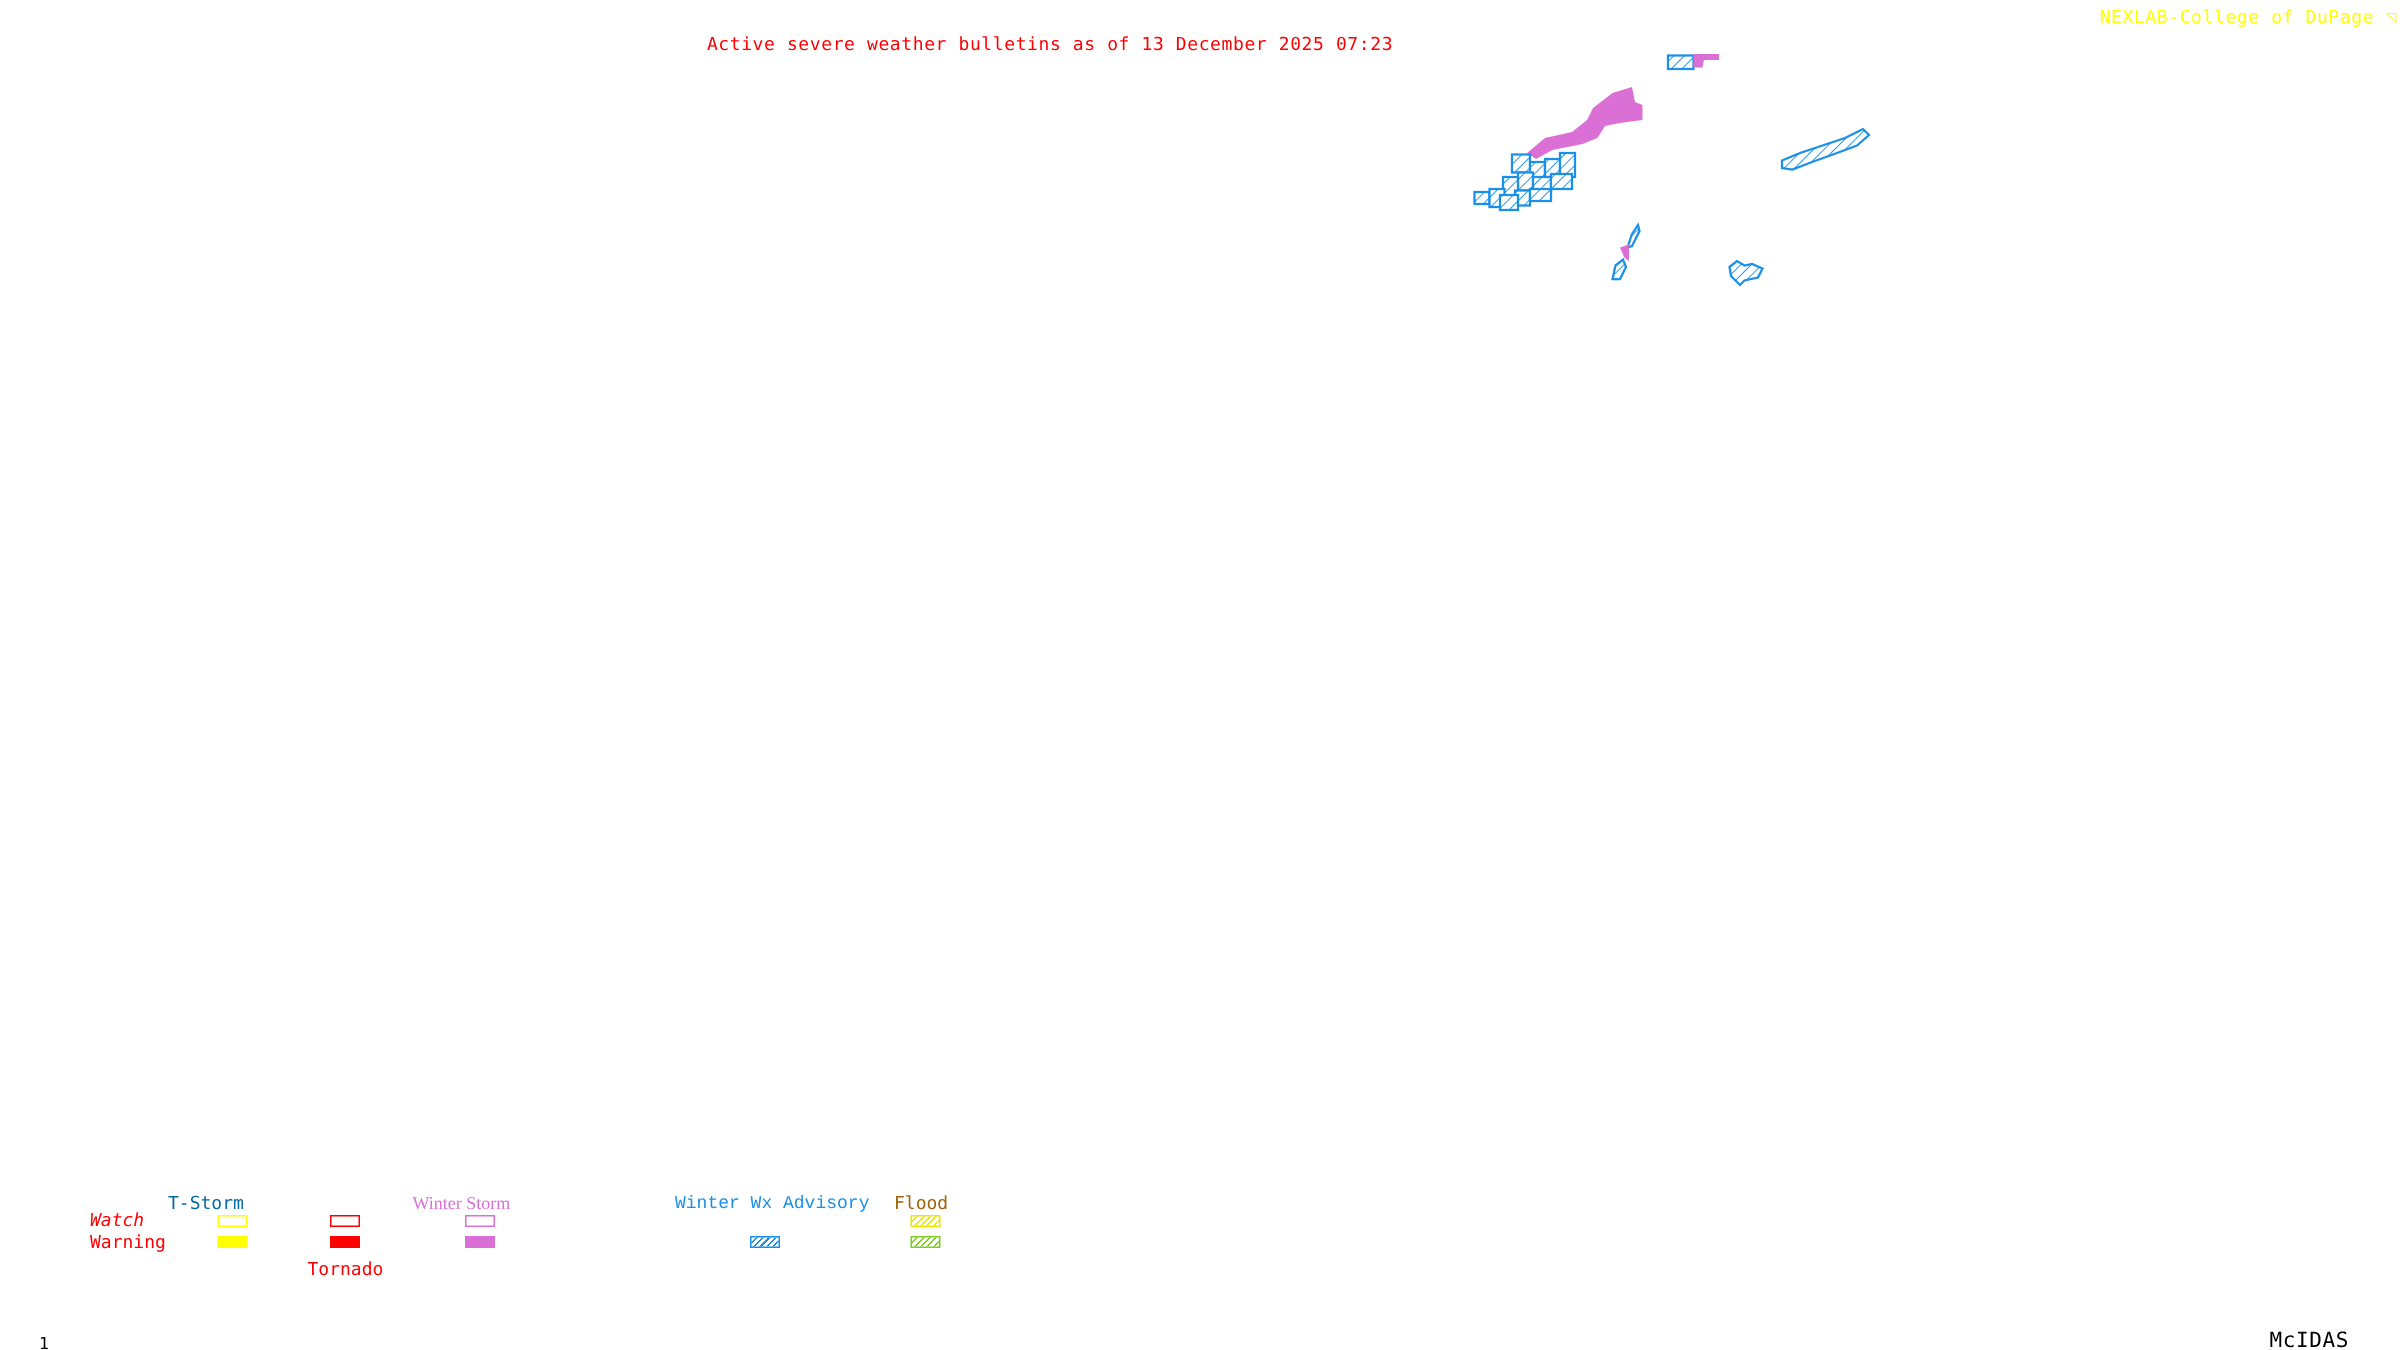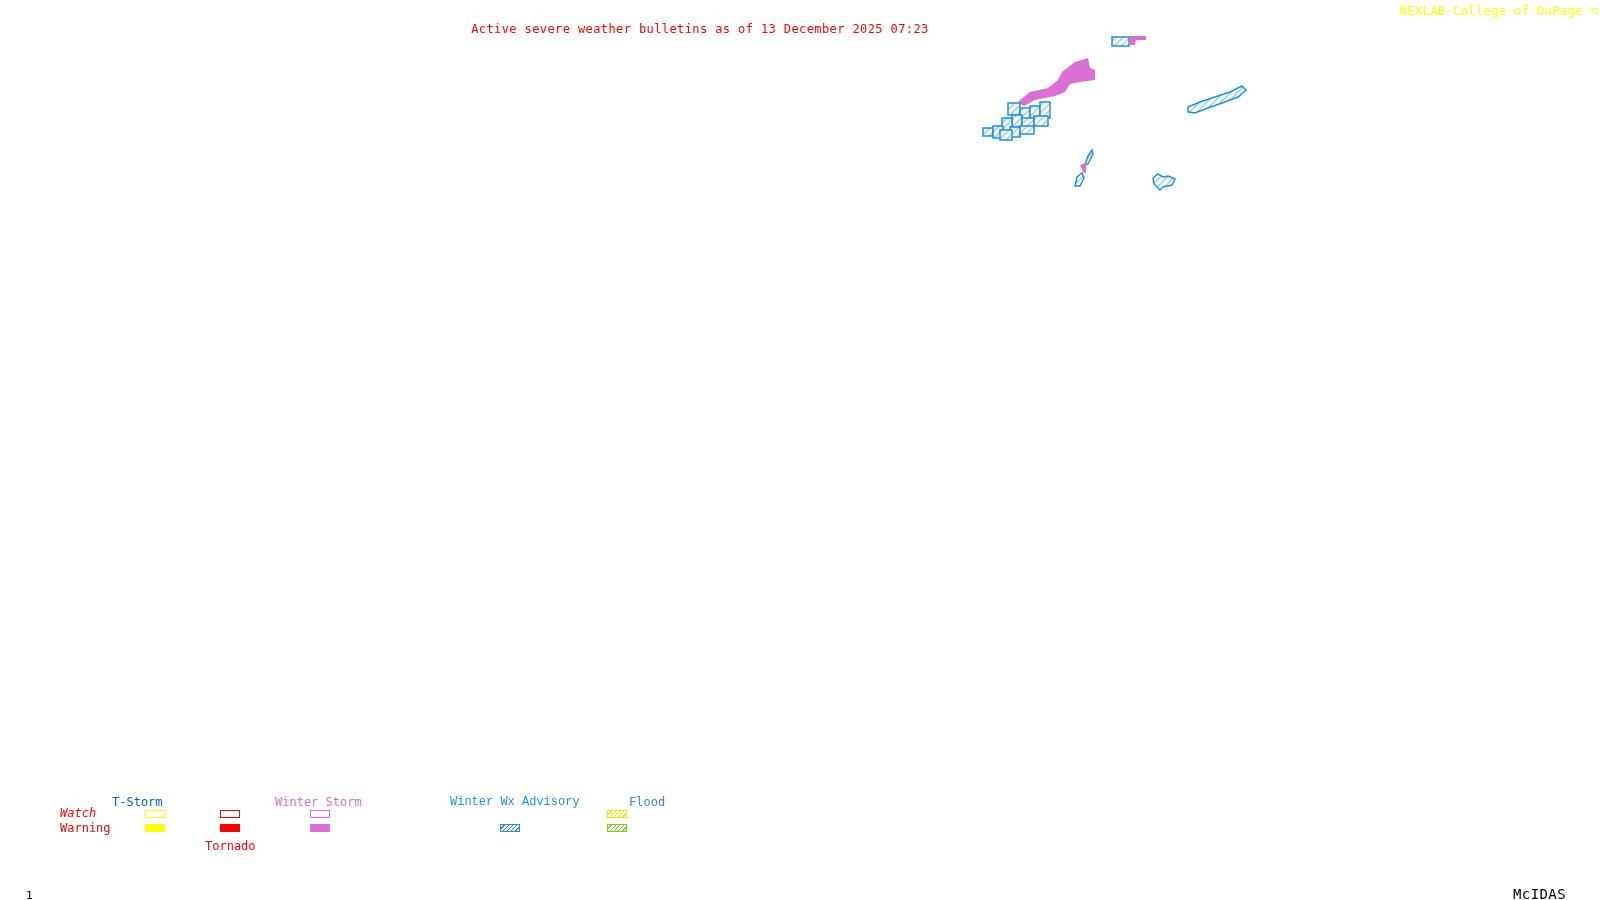--- a/index.html
+++ b/index.html
@@ -64,25 +64,25 @@
 <div class="lg" style="left:60px;top:822px;color:#ff0000;">Warning</div>
 
 <div class="lg" style="left:112px;top:796px;color:#0369a1;">T-Storm</div>
 <div class="box" style="left:145px;top:810px;border:1px solid #ffff00;"></div>
 <div class="box" style="left:145px;top:824px;background:#ffff00;"></div>
 
 <div class="lg" style="left:205px;top:796px;color:#ff0000;margin-top:44px;">Tornado</div>
 <div class="box" style="left:220px;top:810px;border:1px solid #ff0000;"></div>
 <div class="box" style="left:220px;top:824px;background:#ff0000;"></div>
 
-<div class="lg" style="left:275px;top:796px;color:#da70d6;">Winter Storm</div>
+<div class="lg" style="left:275px;top:796px;color:#da70d6;font-family:Liberation Serif, serif;">Winter Storm</div>
 <div class="box" style="left:310px;top:810px;border:1px solid #da70d6;"></div>
 <div class="box" style="left:310px;top:824px;background:#da70d6;"></div>
 
 <div class="lg" style="left:450px;top:796px;color:#1a90e8;font-family:Liberation Mono, monospace;">Winter Wx Advisory</div>
 <div class="box hatch-blue" style="left:500px;top:824px;"></div>
 
-<div class="lg" style="left:629px;top:796px;color:#3b82f6;">Flood</div>
+<div class="lg" style="left:596px;top:796px;color:#a16207;">Flood</div>
 <div class="box hatch-yellow" style="left:607px;top:810px;"></div>
 <div class="box hatch-green" style="left:607px;top:824px;"></div>
 
 <div class="t" id="frame">1</div>
 <div class="t" id="mcidas">McIDAS</div>
 
 </body></html>

